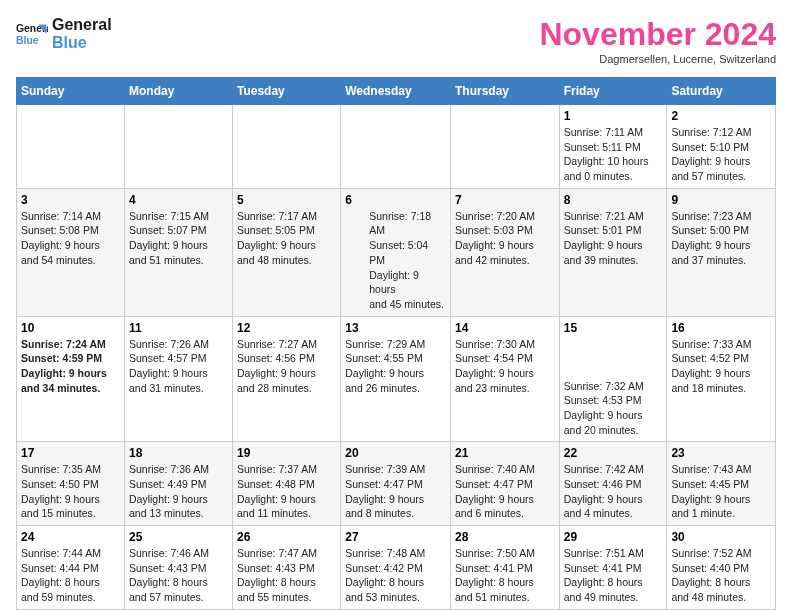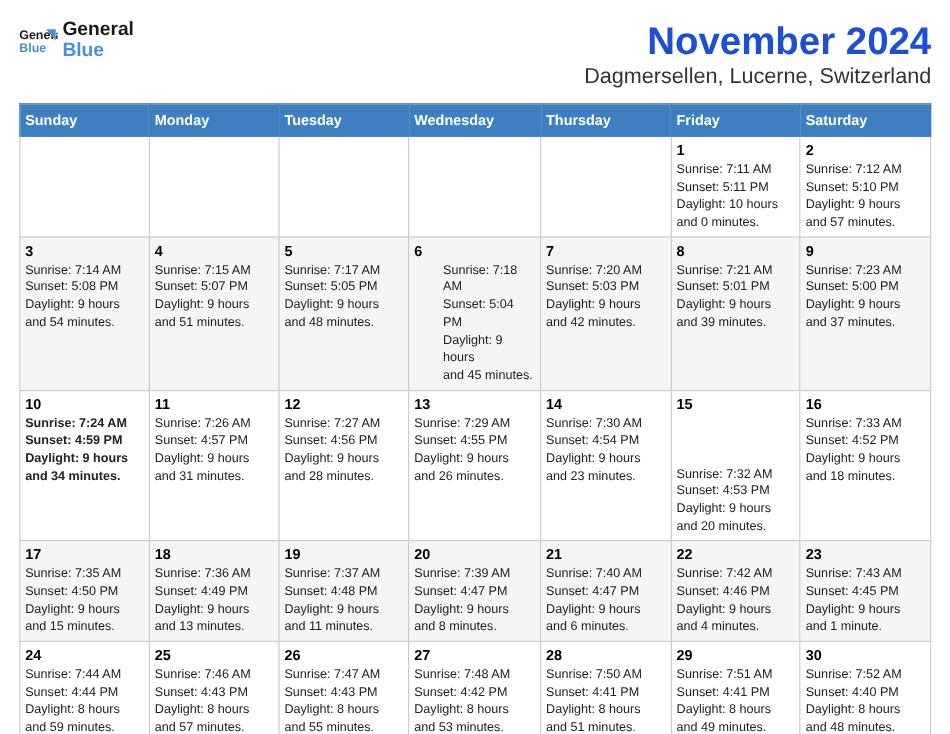--- a/index.html
+++ b/index.html
@@ -24,24 +24,24 @@
     .logo-icon {
       width: 32px;
       height: 32px;
     }
     .title-area {
       text-align: right;
     }
     .month-title {
       font-size: 32px;
       font-weight: bold;
-      color: #1d4ed8;
+      color: #ec4899;
     }
     .location-title {
-      font-size: 18px;
+      font-size: 11px;
       color: #333;
     }
     table {
       width: 100%;
       border-collapse: collapse;
       font-size: 11px;
     }
     thead tr th {
       background: #3d7fc1;
       color: #fff;

